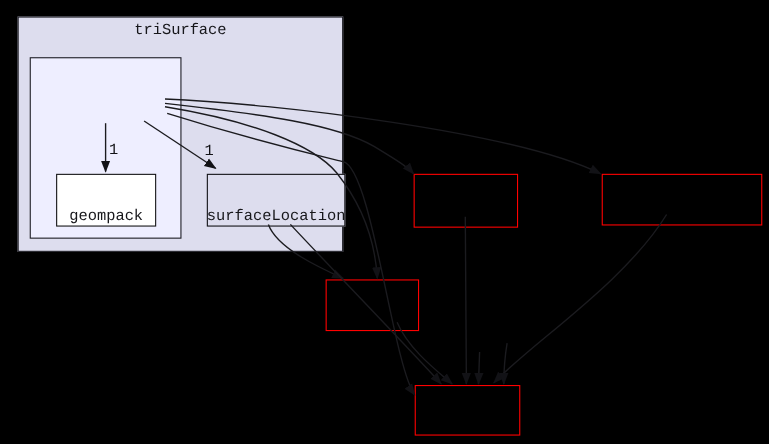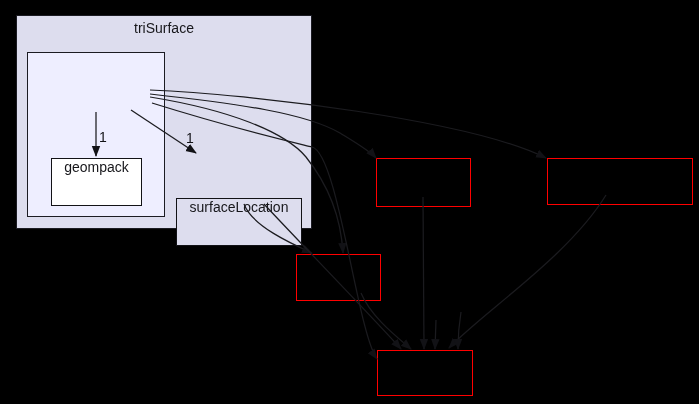--- a/index.html
+++ b/index.html
@@ -1,51 +1,51 @@
 <!DOCTYPE html>
 <html><head>
 <meta charset="utf-8">
 <style>
   html,body{margin:0;padding:0;background:#000000;}
   .canvas{
     position:relative;
     width:699px;height:404px;
     background:#000000;
     overflow:hidden;
-    font-family:Liberation Sans, sans-serif;
+    font-family:Liberation Mono, monospace;
     color:#17171b;
   }
   .cluster{position:absolute;box-sizing:border-box;}
   .cluster-outer{
     left:16px;top:15px;width:296px;height:214px;
     background:#ddddee;border:1.5px solid #1b1b22;
   }
   .cluster-inner{
     left:27px;top:52px;width:138px;height:165px;
     background:#eeeeff;border:1.5px solid #1b1b22;
   }
   .cluster-title{
     position:absolute;text-align:center;
     font-size:14px;line-height:16px;
     color:#17171b;cursor:pointer;
   }
   .title-outer{left:16px;top:20px;width:296px;}
   .title-inner{left:27px;top:79px;width:138px;}
   .node{
     position:absolute;box-sizing:border-box;
-    display:flex;align-items:flex-start;justify-content:center;
+    display:flex;align-items:flex-end;justify-content:center;
     font-size:14px;cursor:pointer;
   }
   .node-geompack{
     left:51px;top:158px;width:91px;height:48px;
     background:#ffffff;border:1.5px solid #121216;
   }
   .node-surfacelocation{
-    left:176px;top:158px;width:126px;height:48px;
-    background:#ddddee;border:1.5px solid #121216;margin-top:40px;
+    left:188px;top:158px;width:126px;height:48px;
+    background:#ddddee;border:1.5px solid #121216;
   }
   .node-red{background:transparent;border:1.5px solid #ff0000;}
   .node-red-a{left:376px;top:158px;width:95px;height:49px;}
   .node-red-b{left:547px;top:158px;width:146px;height:47px;}
   .node-red-c{left:296px;top:254px;width:85px;height:47px;}
   .node-red-d{left:377px;top:350px;width:96px;height:46px;}
   .edge-layer{
     position:absolute;left:0;top:0;width:699px;height:404px;
     pointer-events:none;
   }

